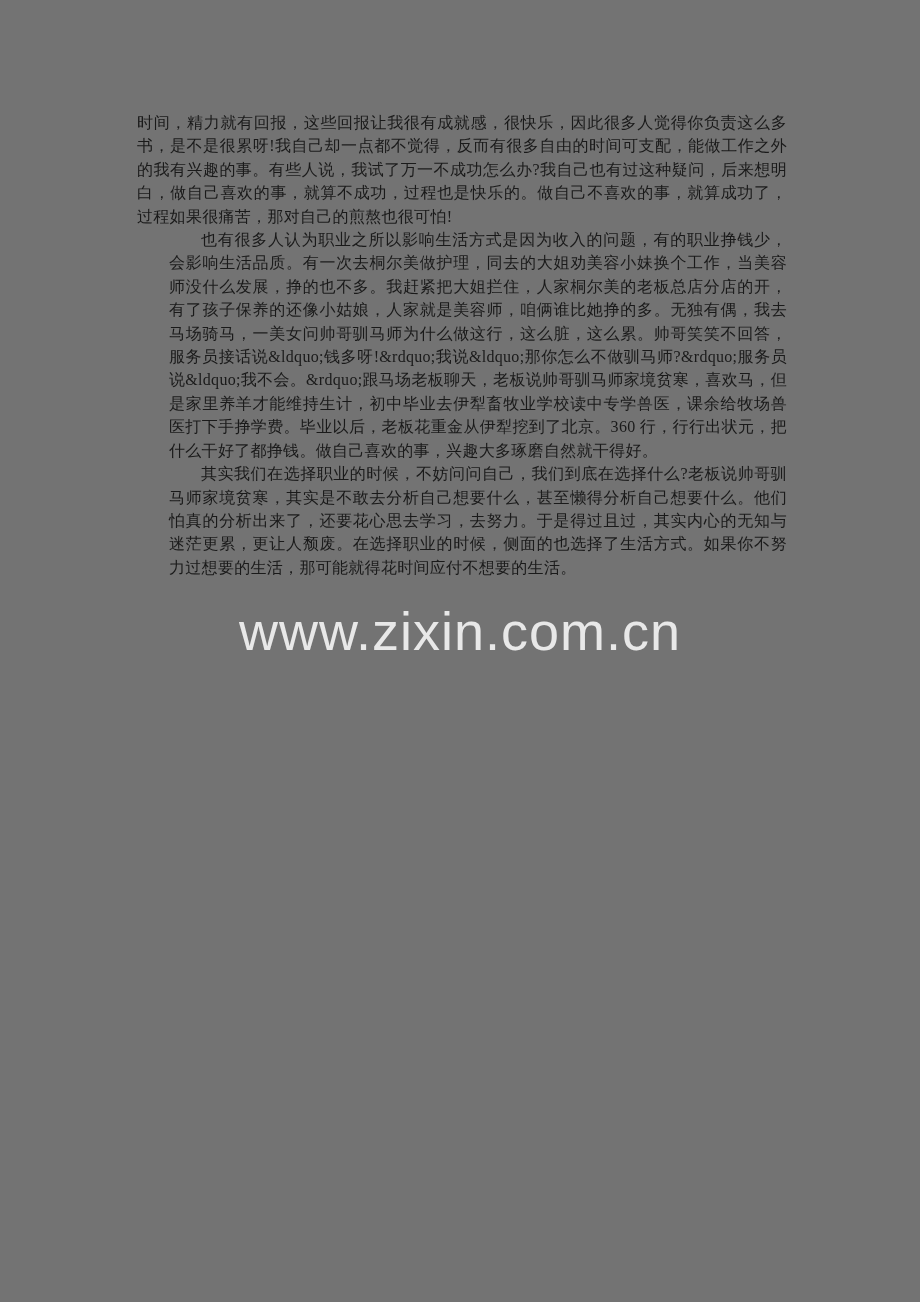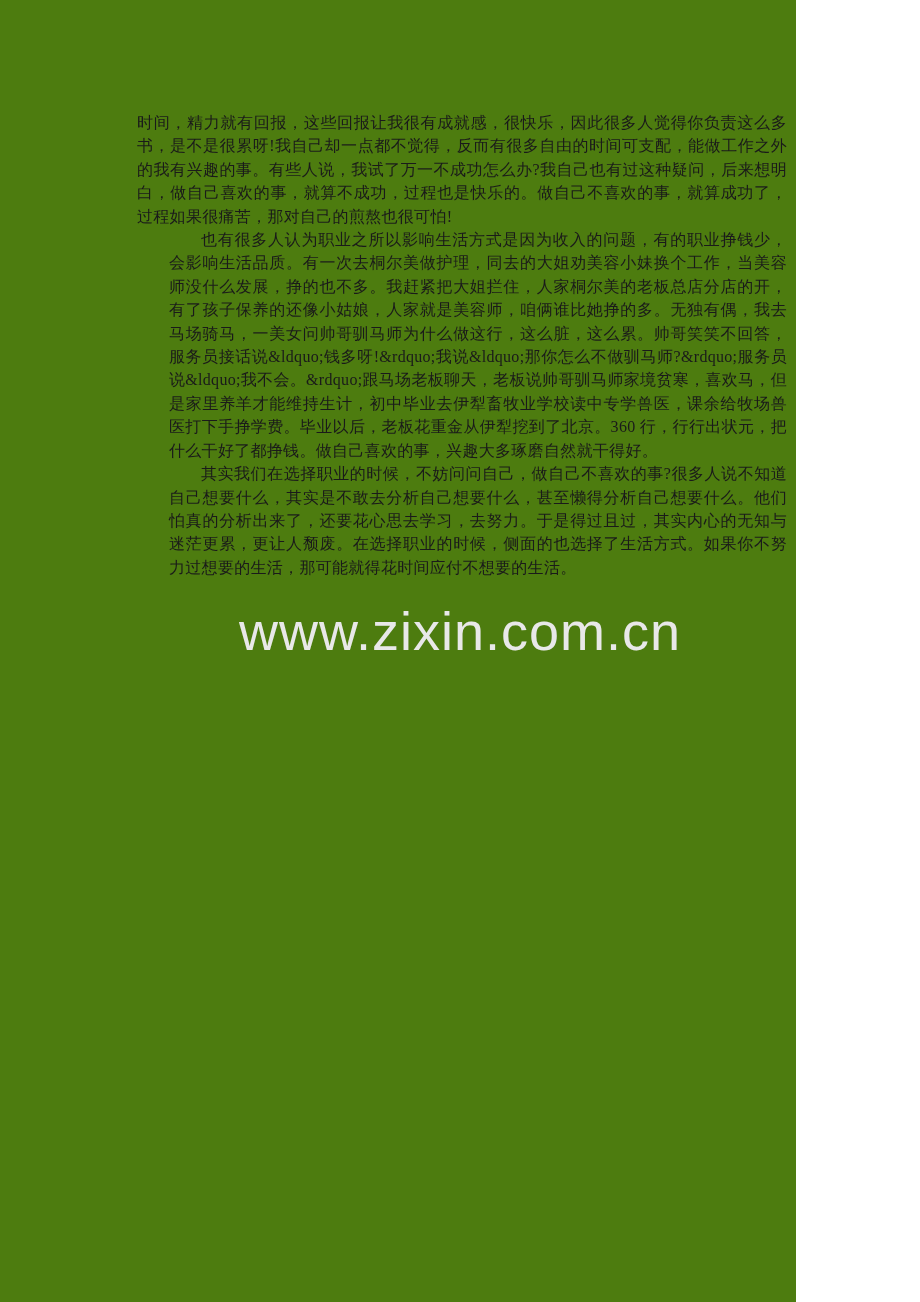--- a/index.html
+++ b/index.html
@@ -8,23 +8,23 @@
   }
   body {
     width: 920px;
     height: 1302px;
     background: #ffffff;
     overflow: hidden;
     font-family: "Liberation Serif", "DejaVu Serif", serif;
   }
   .page {
     position: relative;
-    width: 796px;
+    width: 920px;
     height: 1302px;
-    background: #4d7c0f;
+    background: #737373;
   }
   .content {
     position: absolute;
     left: 137px;
     top: 111px;
     width: 650px;
     font-size: 16px;
     line-height: 23.4px;
     color: #1a1a1a;
     text-align: justify;
@@ -53,17 +53,17 @@
     white-space: nowrap;
   }
 </style>
 </head>
 <body style="background: rgb(255, 255, 255);">
 
 <div class="page">
   <div class="content" style="color: rgb(26, 26, 26);">
     <p>时间，精力就有回报，这些回报让我很有成就感，很快乐，因此很多人觉得你负责这么多书，是不是很累呀!我自己却一点都不觉得，反而有很多自由的时间可支配，能做工作之外的我有兴趣的事。有些人说，我试了万一不成功怎么办?我自己也有过这种疑问，后来想明白，做自己喜欢的事，就算不成功，过程也是快乐的。做自己不喜欢的事，就算成功了，过程如果很痛苦，那对自己的煎熬也很可怕!</p>
     <p class="indent">也有很多人认为职业之所以影响生活方式是因为收入的问题，有的职业挣钱少，会影响生活品质。有一次去桐尔美做护理，同去的大姐劝美容小妹换个工作，当美容师没什么发展，挣的也不多。我赶紧把大姐拦住，人家桐尔美的老板总店分店的开，有了孩子保养的还像小姑娘，人家就是美容师，咱俩谁比她挣的多。无独有偶，我去马场骑马，一美女问帅哥驯马师为什么做这行，这么脏，这么累。帅哥笑笑不回答，服务员接话说&amp;ldquo;钱多呀!&amp;rdquo;我说&amp;ldquo;那你怎么不做驯马师?&amp;rdquo;服务员说&amp;ldquo;我不会。&amp;rdquo;跟马场老板聊天，老板说帅哥驯马师家境贫寒，喜欢马，但是家里养羊才能维持生计，初中毕业去伊犁畜牧业学校读中专学兽医，课余给牧场兽医打下手挣学费。毕业以后，老板花重金从伊犁挖到了北京。360 行，行行出状元，把什么干好了都挣钱。做自己喜欢的事，兴趣大多琢磨自然就干得好。</p>
-    <p class="indent">其实我们在选择职业的时候，不妨问问自己，做自己不喜欢的事?很多人说不知道自己想要什么，其实是不敢去分析自己想要什么，甚至懒得分析自己想要什么。他们怕真的分析出来了，还要花心思去学习，去努力。于是得过且过，其实内心的无知与迷茫更累，更让人颓废。在选择职业的时候，侧面的也选择了生活方式。如果你不努力过想要的生活，那可能就得花时间应付不想要的生活。</p>
+    <p class="indent">其实我们在选择职业的时候，不妨问问自己，我们到底在选择什么?老板说帅哥驯马师家境贫寒，其实是不敢去分析自己想要什么，甚至懒得分析自己想要什么。他们怕真的分析出来了，还要花心思去学习，去努力。于是得过且过，其实内心的无知与迷茫更累，更让人颓废。在选择职业的时候，侧面的也选择了生活方式。如果你不努力过想要的生活，那可能就得花时间应付不想要的生活。</p>
   </div>
 
   <div class="watermark" style="color: rgb(232, 232, 232);">www.zixin.com.cn</div>
 </div>
 
 </body></html>

